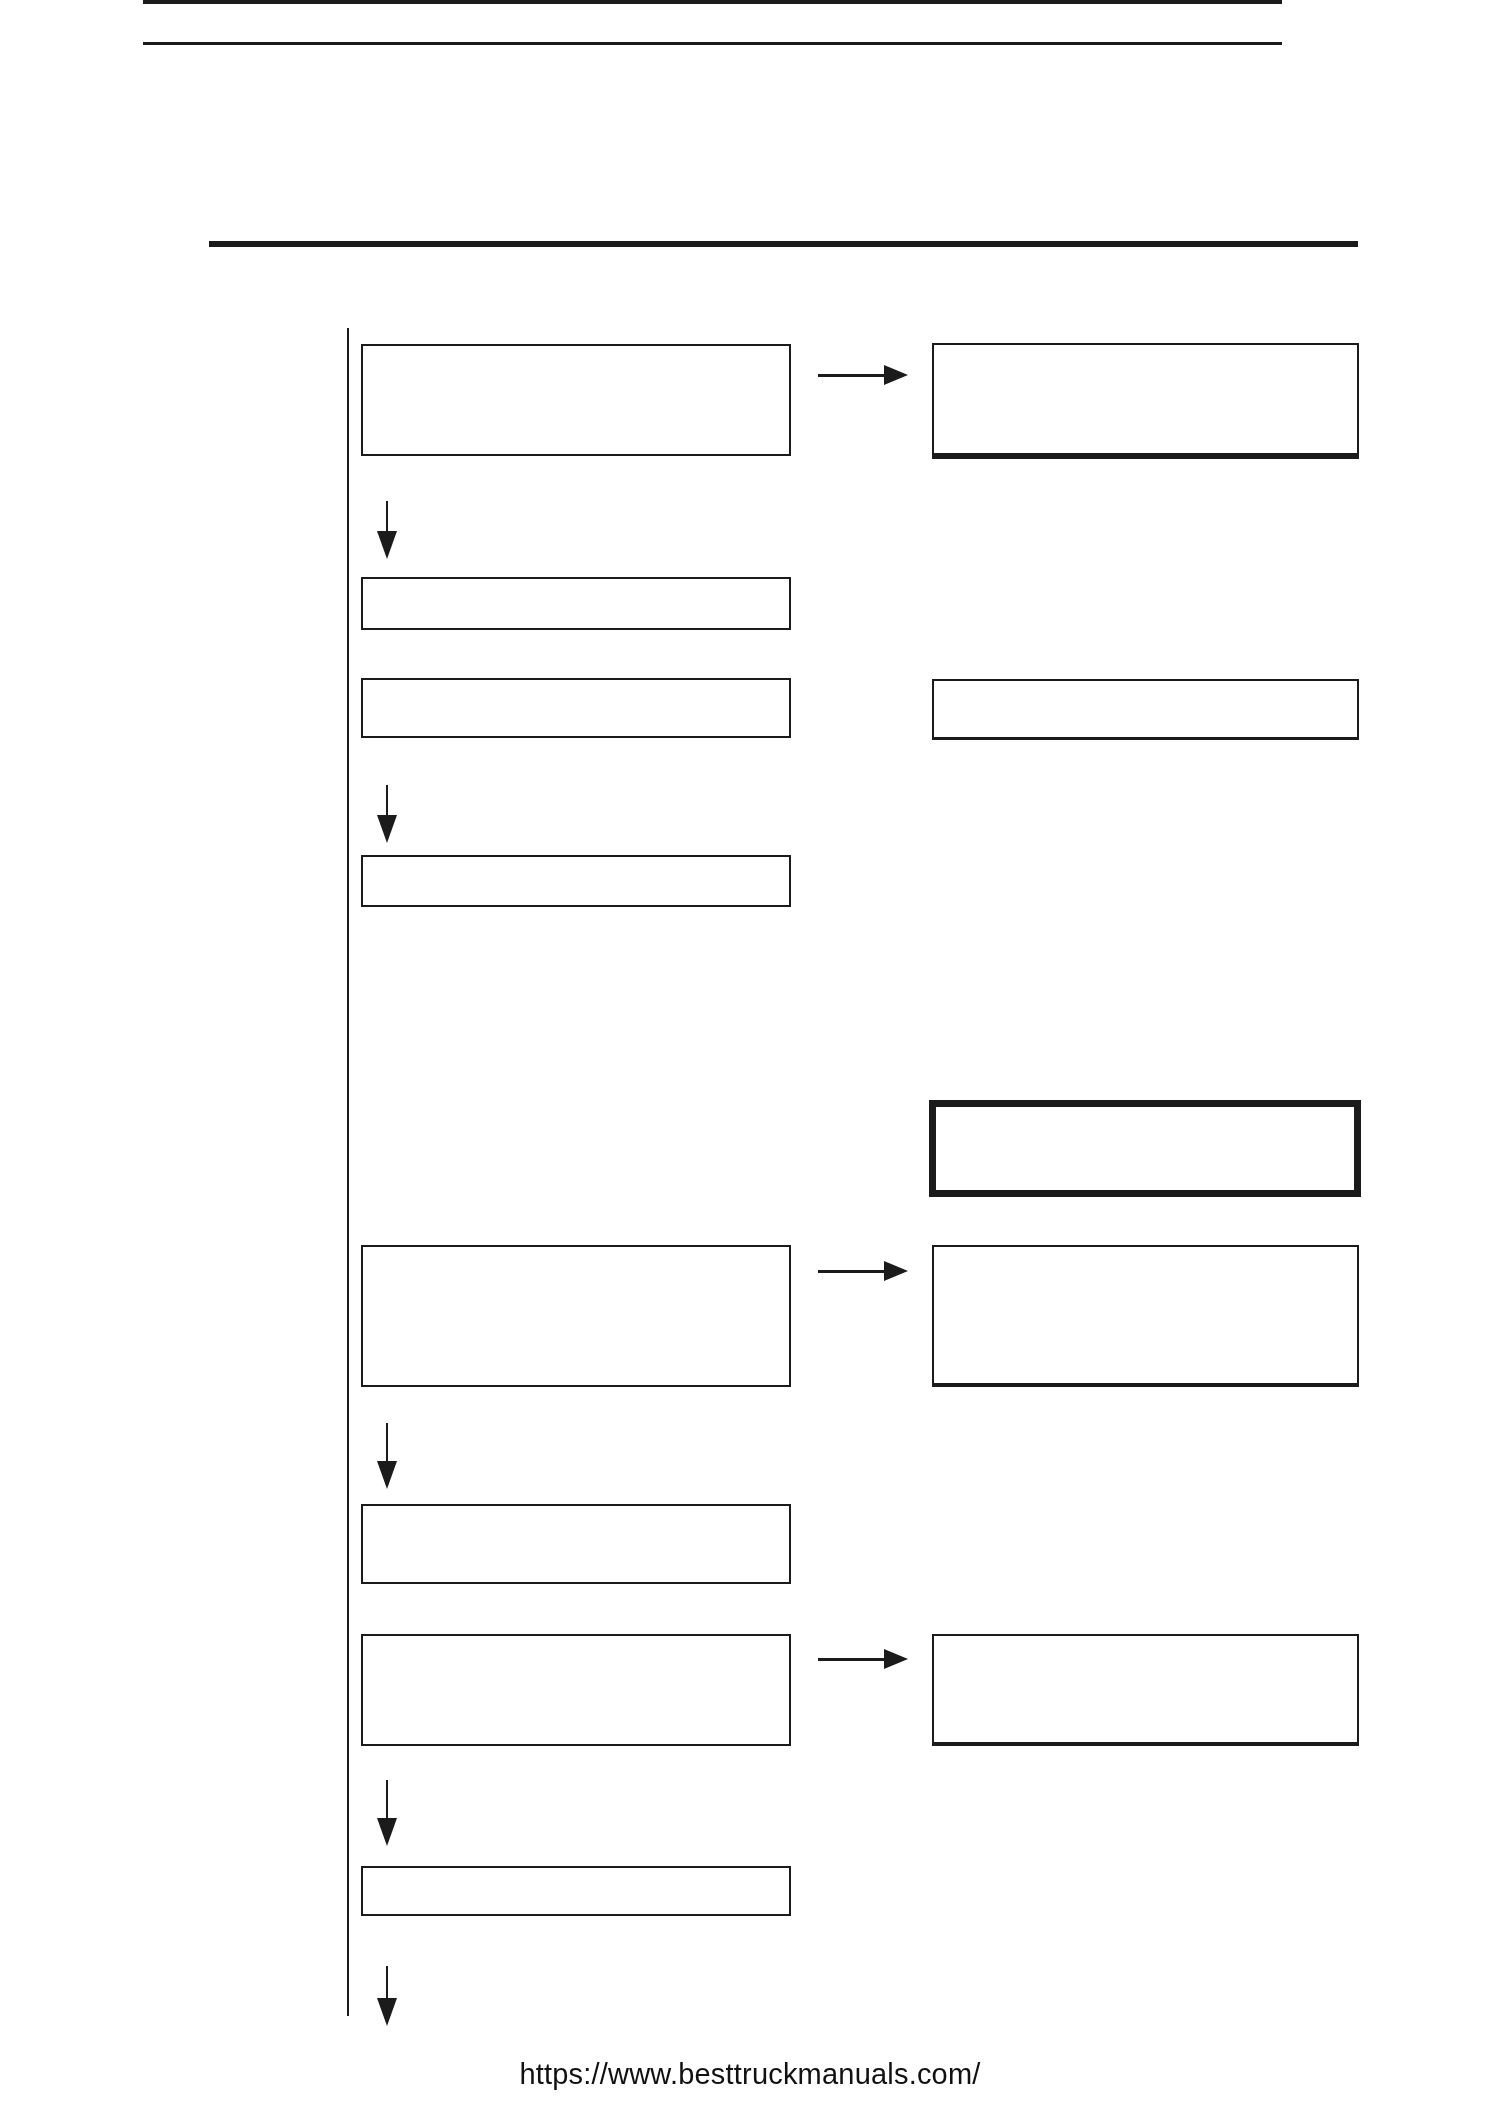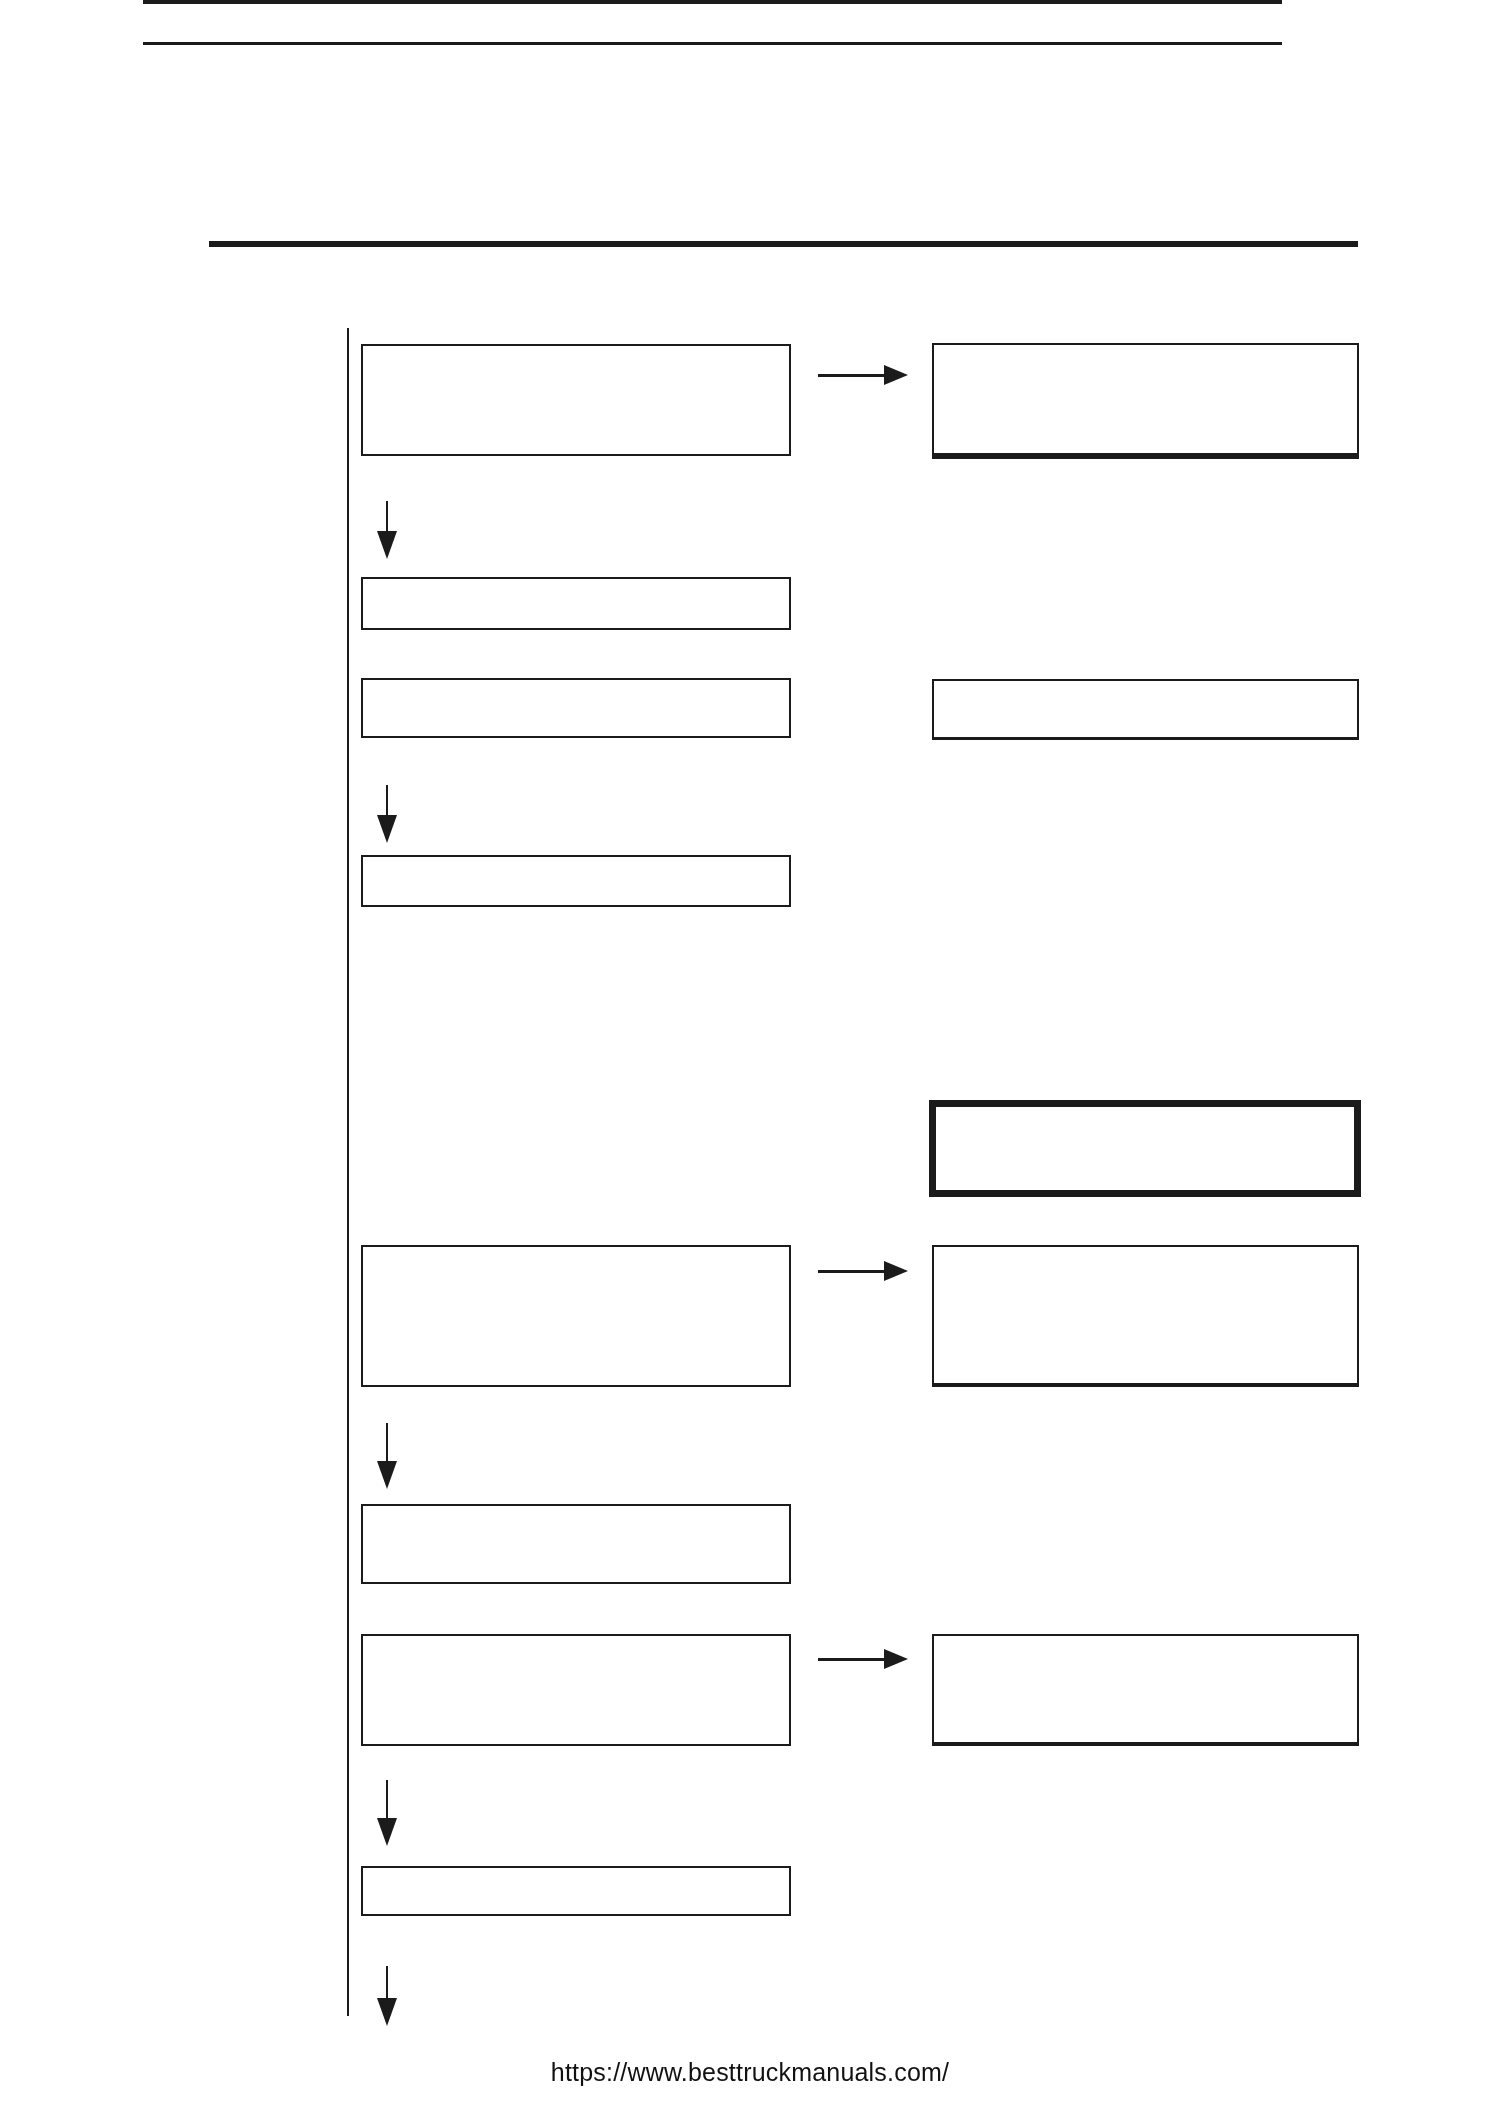--- a/index.html
+++ b/index.html
@@ -46,21 +46,21 @@
     position: absolute; right: 0; top: 0; width: 0; height: 0;
     border-top: 10px solid transparent;
     border-bottom: 10px solid transparent;
     border-left: 24px solid var(--ink, #1b1b1b);
   }
   .footer {
     position: absolute;
     left: 0; top: 2058px;
     width: 100%;
     text-align: center;
-    font-size: 25px;
+    font-size: 29px;
     color: #111111;
     letter-spacing: 0.2px;
   }
 </style>
 </head>
 <body>
 
 <div class="page">
   <div id="header-layer">
       <div class="hrule" style="left: 143px; top: 0px; width: 1139px; height: 4px;"></div>

